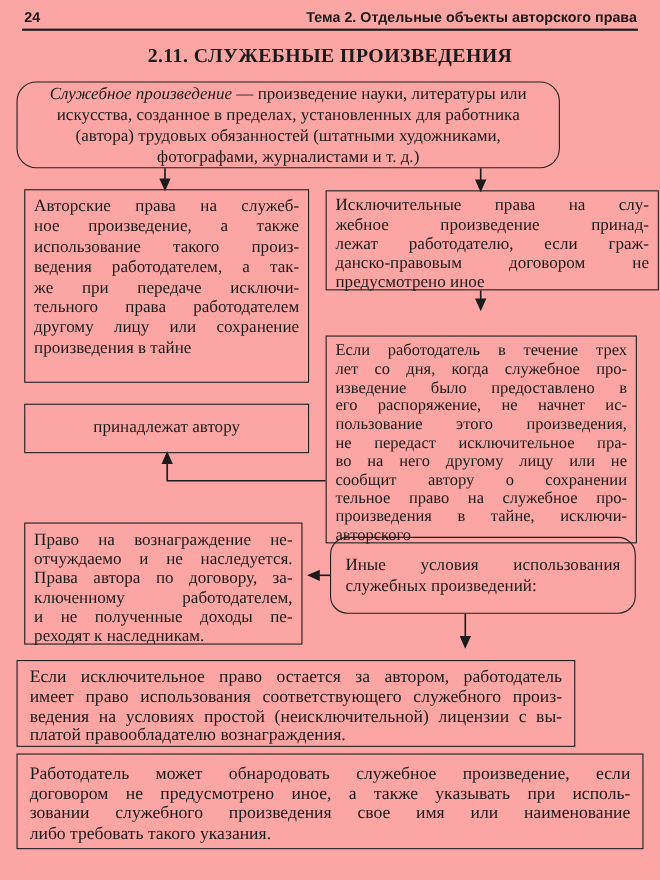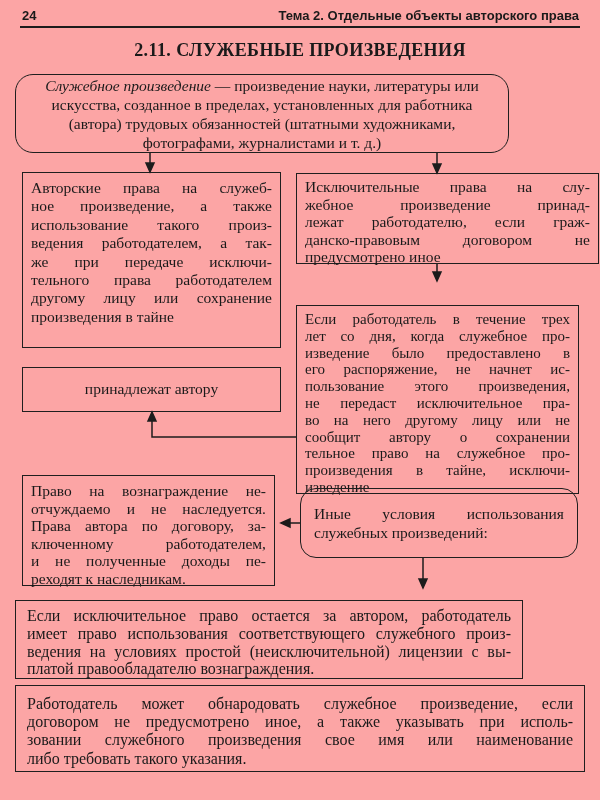--- a/index.html
+++ b/index.html
@@ -130,21 +130,21 @@
         <div class="ln">Если работодатель в течение трех</div>
         <div class="ln">лет со дня, когда служебное про-</div>
         <div class="ln">изведение было предоставлено в</div>
         <div class="ln">его распоряжение, не начнет ис-</div>
         <div class="ln">пользование этого произведения,</div>
         <div class="ln">не передаст исключительное пра-</div>
         <div class="ln">во на него другому лицу или не</div>
         <div class="ln">сообщит автору о сохранении</div>
         <div class="ln">тельное право на служебное про-</div>
         <div class="ln">произведения в тайне, исключи-</div>
-        <div class="ln last">изведение</div>
+        <div class="ln last">авторского</div>
       </div>
   </div>
 
   <div class="box vcenter center" id="boxD">
     <div class="ln">принадлежат автору</div>
   </div>
 
   <div class="box justify" id="boxE">
     <div>
         <div class="ln">Право на вознаграждение не-</div>

